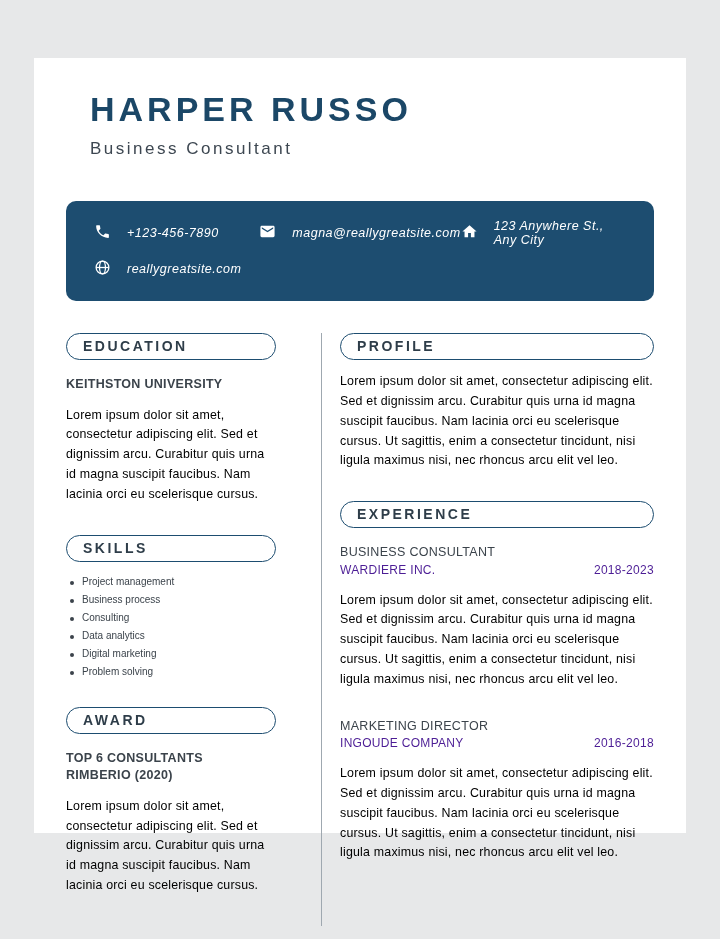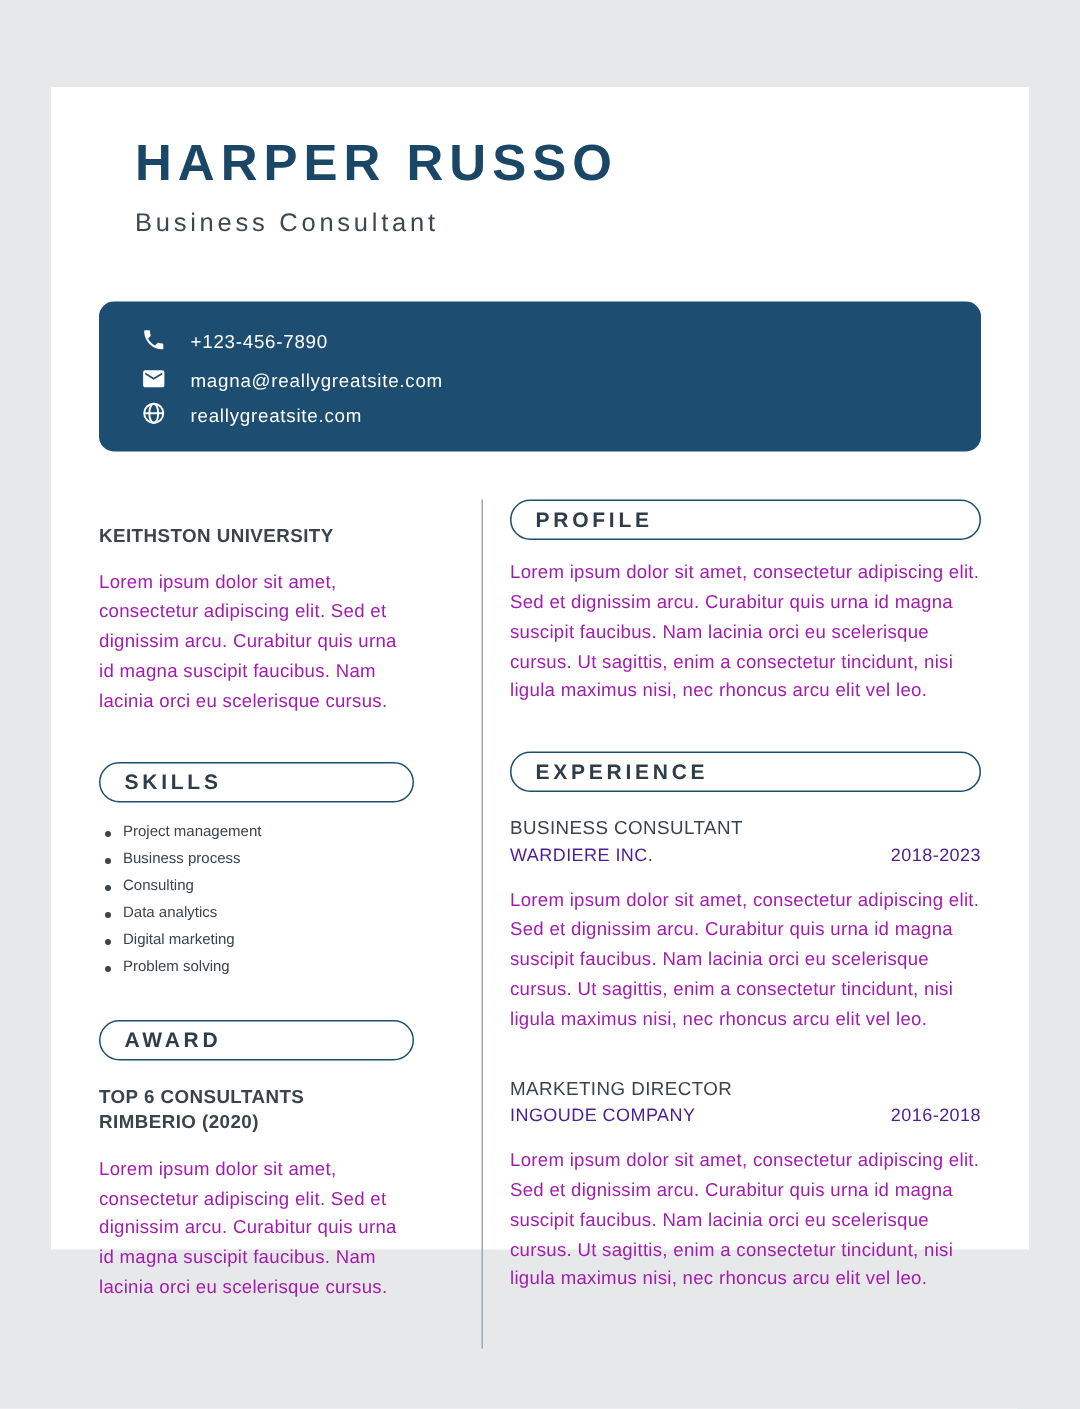--- a/index.html
+++ b/index.html
@@ -39,25 +39,26 @@
     color: #3d4751;
   }
 
   
   .contact-bar {
     margin-top: 42px;
     height: 100px;
     background: #1d4d70;
     border-radius: 10px;
     display: grid;
-    grid-template-columns: 1fr;
+    grid-template-columns: 1fr 1fr 1fr;
     grid-template-rows: 1fr 1fr;
     align-items: center;
     padding: 14px 28px;
     color: #ffffff;
+    font-style: italic;
   }
   .contact-item {
     display: flex;
     align-items: center;
     gap: 16px;
     font-size: 12.5px;
     letter-spacing: 0.5px;
   }
   .contact-item svg { width: 17px; height: 17px; flex: 0 0 auto; }
 
@@ -97,21 +98,21 @@
     line-height: 1.4;
     color: #3b434b;
     letter-spacing: 0.3px;
     font-weight: bold;
   }
 
   .body-text {
     margin-top: 12px;
     font-size: 12.4px;
     line-height: 1.6;
-    color: #a21caf;
+    color: #000000;
     letter-spacing: 0.2px;
   }
 
   
   .skills-list {
     margin-top: 14px;
     list-style: none;
   }
   .skills-list li {
     position: relative;
@@ -186,35 +187,44 @@
       <div class="contact-item">
         <span>
           <svg viewBox="0 0 24 24" fill="#ffffff">
               <path d="M20 4H4c-1.1 0-1.99.9-1.99 2L2 18c0 1.1.9 2 2 2h16c1.1 0 2-.9 2-2V6c0-1.1-.9-2-2-2zm0 4l-8 5-8-5V6l8 5 8-5v2z"></path>
             </svg>
         </span>
         <span>magna@reallygreatsite.com</span>
       </div>
       <div class="contact-item">
         <span>
+          <svg viewBox="0 0 24 24" fill="#ffffff">
+              <path d="M10 20v-6h4v6h5v-8h3L12 3 2 12h3v8z"></path>
+            </svg>
+        </span>
+        <span>123 Anywhere St., Any City</span>
+      </div>
+      <div class="contact-item">
+        <span>
           <svg viewBox="0 0 24 24" fill="none" stroke="#ffffff" stroke-width="1.8">
             <circle cx="12" cy="12" r="9"></circle>
             <path d="M3 12h18"></path>
             <ellipse cx="12" cy="12" rx="4.2" ry="9"></ellipse>
           </svg>
         </span>
         <span>reallygreatsite.com</span>
       </div>
     </div>
 
     <div class="columns">
 
       <div class="col-left">
 
         <div class="section">
+          <div class="pill">EDUCATION</div>
           <div class="subhead">
             <div>KEITHSTON UNIVERSITY</div>
           </div>
           <div class="body-text">Lorem ipsum dolor sit amet, consectetur adipiscing elit. Sed et dignissim arcu. Curabitur quis urna id magna suscipit faucibus. Nam lacinia orci eu scelerisque cursus.</div>
         </div>
 
         <div class="section">
           <div class="pill">SKILLS</div>
           <ul class="skills-list">
             <li>Project management</li>

